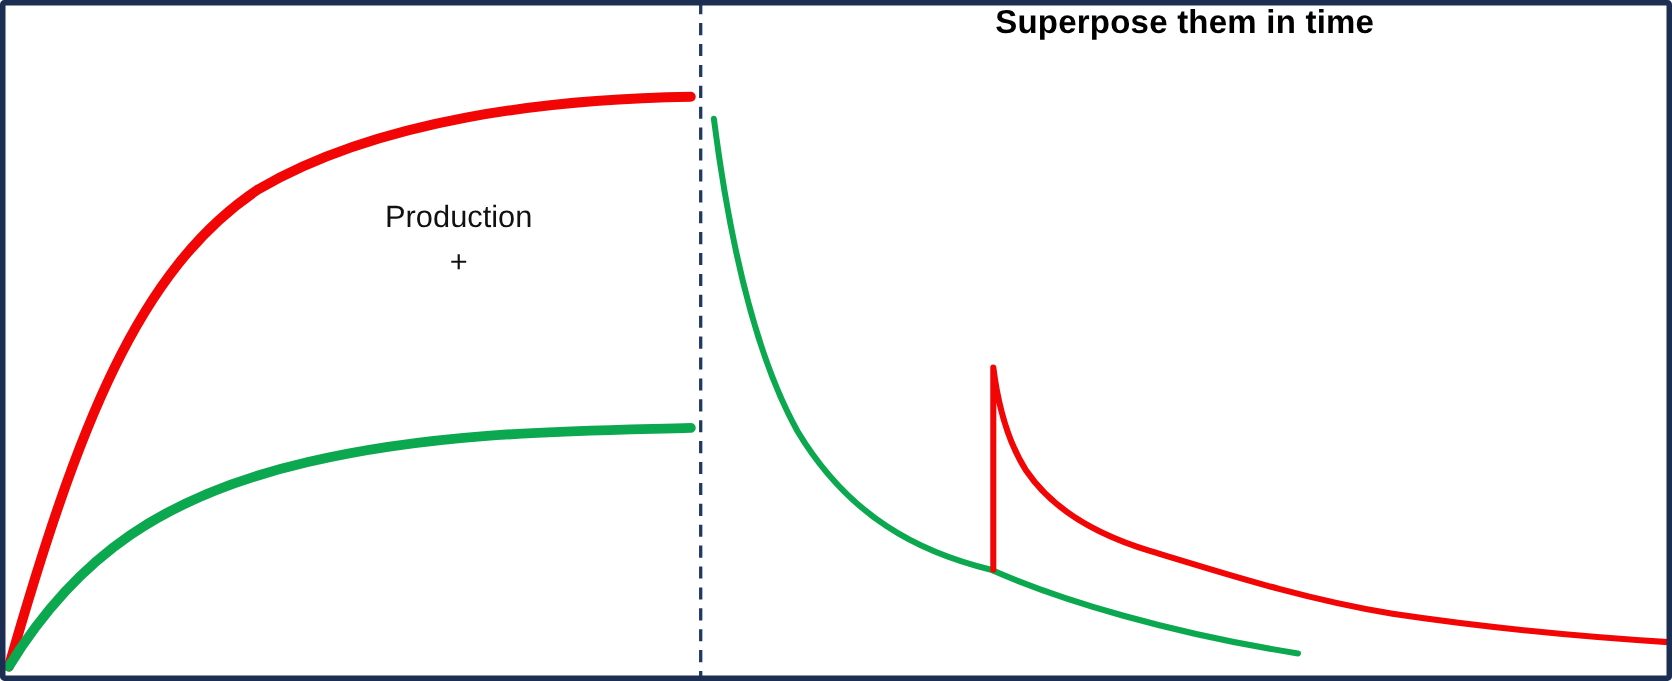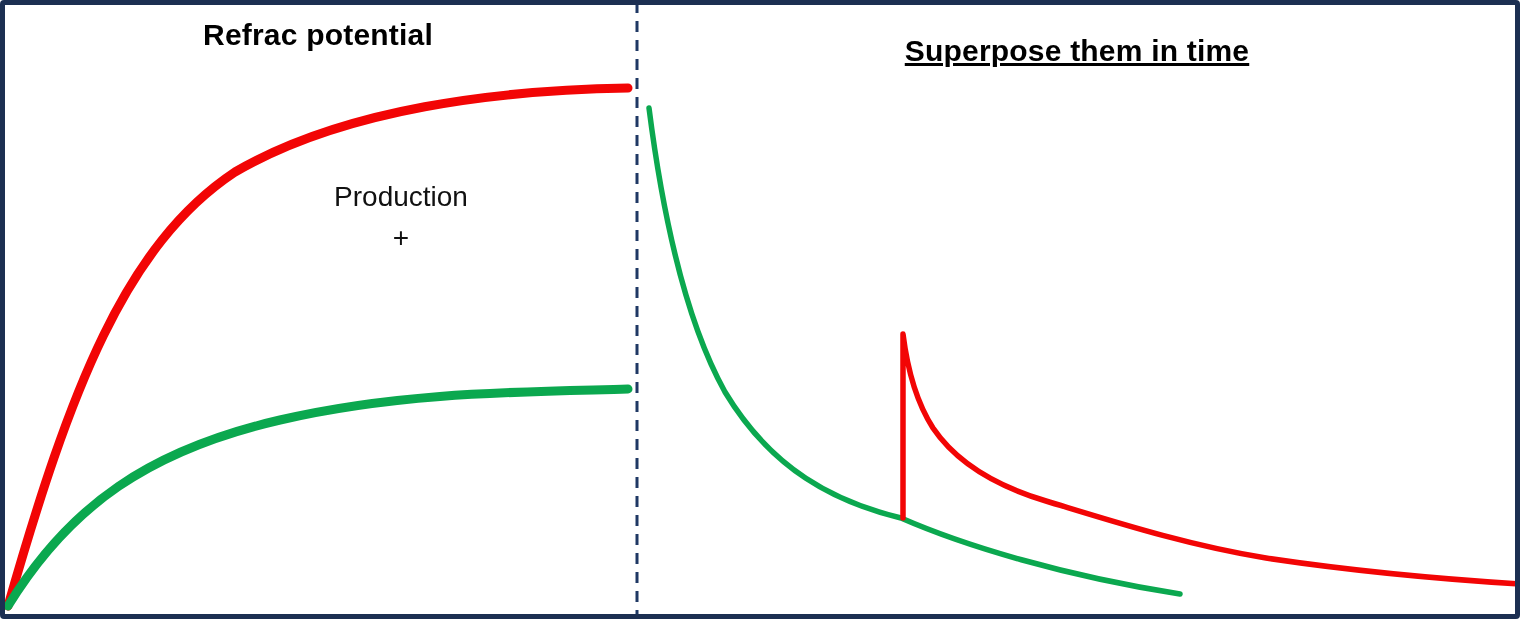--- a/index.html
+++ b/index.html
@@ -44,45 +44,44 @@
     white-space: nowrap;
     transform: translateX(-50%);
   }
   .panel-title {
     font-size: 30px;
     font-weight: 700;
     color: #000000;
     letter-spacing: 0.2px;
   }
   .left-title  { left: 318px; top: 18px; }
-  .right-title { left: 1077px; top: 34px; text-decoration: underline; }
+  .right-title { left: 1077px; top: 4px; }
 
   .annotation {
     font-size: 28px;
     font-weight: 400;
     word-spacing: 0.35em;
     line-height: 41px;
   }
-  .annotation-upper { left: 401px; top: 176px; }
+  .annotation-upper { left: 417px; top: 176px; }
   .annotation-lower { left: 410px; top: 481px; }
 </style>
 </head>
 <body>
 
 <div class="canvas">
 
   <svg class="art" viewBox="0 0 1520 619" preserveAspectRatio="none">
     <path class="stroke-red thick" d="M 8 606 C 70 390 125 245 235 172 C 345 108 500 90 628 88"></path>
     <path class="stroke-green thick" d="M 8 606 C 70 505 150 450 280 420 C 400 392 520 392 628 389"></path>
     <path class="divider-line" d="M 637 2 L 637 617"></path>
     <path class="stroke-green thin" d="M 649 108 C 662 210 685 320 725 392 C 772 470 835 502 901 518 C 965 546 1065 576 1180 594"></path>
     <path class="stroke-red thin" d="M 903 518 L 903 334 C 907 366 915 400 933 428 C 956 462 996 486 1046 501 C 1112 521 1186 545 1266 558 C 1366 573 1456 580 1520 584"></path>
   </svg>
 
-  <div class="label panel-title left-title">Refrac potential</div>
 
   <div class="label panel-title right-title">Superpose them in time</div>
 
   <div class="label annotation annotation-upper">
     <div>Production</div>
     <div>+</div>
   </div>
 
 
   <div class="frame"></div>

